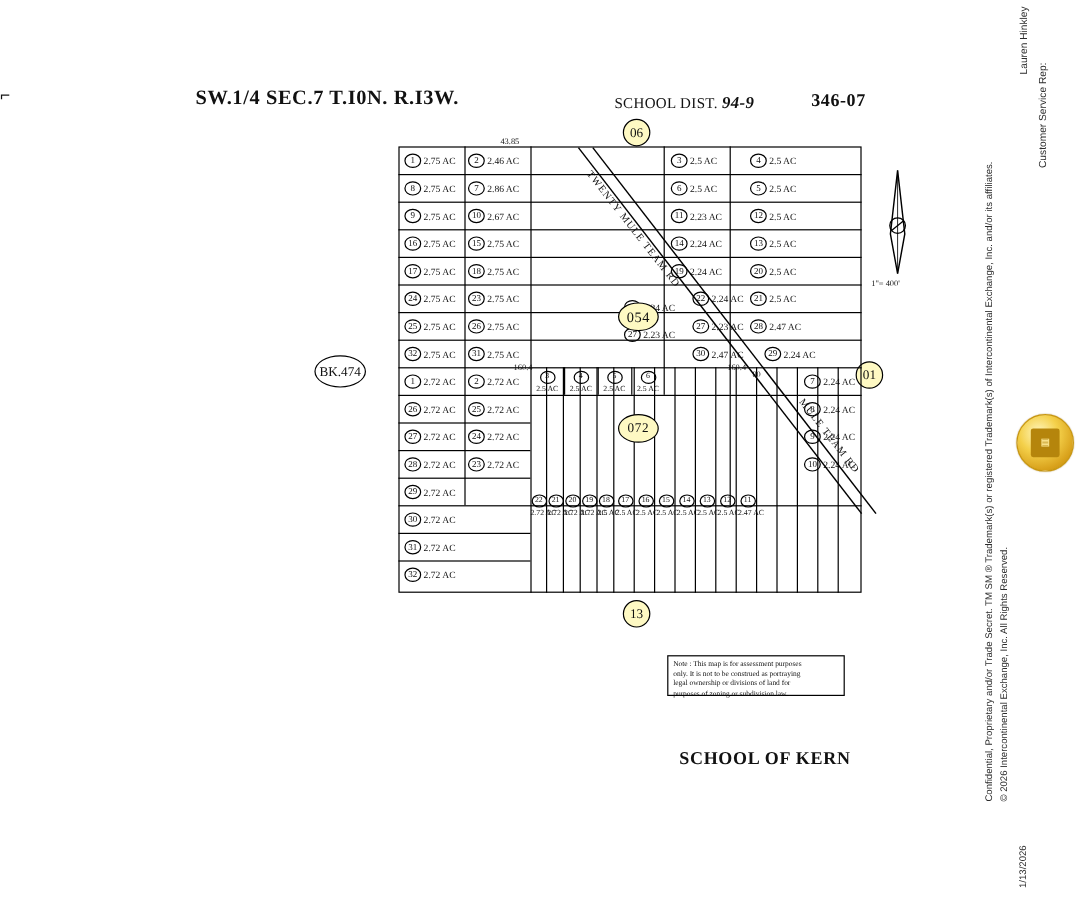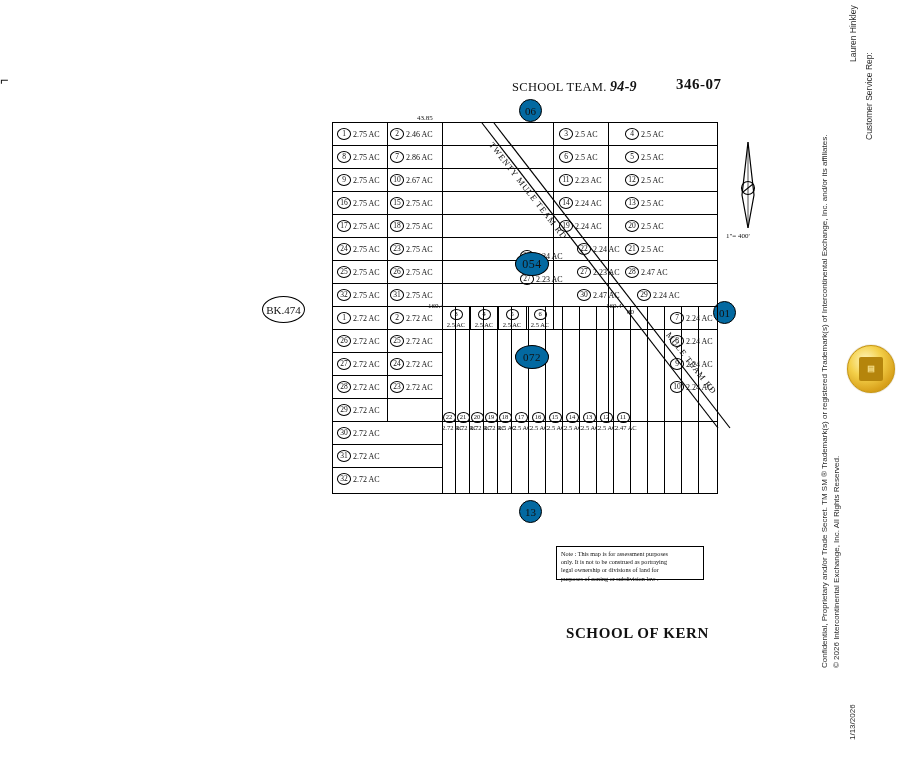--- a/index.html
+++ b/index.html
@@ -25,21 +25,21 @@
   .map-no-top{
     position:absolute;left:676px;top:76px;
     font-family:"Liberation Serif", serif;
     font-weight:bold;font-size:15px;letter-spacing:.5px;
   }
 
   
   .circ{
     position:absolute;border:1.3px solid #000;border-radius:50%;
     display:flex;align-items:center;justify-content:center;
-    font-family:"Liberation Serif", serif;font-size:11px;background:#0369a1;
+    font-family:"Liberation Serif", serif;font-size:11px;background:#fef9c3;
   }
   .circ-06{left:519px;top:99px;width:21px;height:21px;}
   .circ-13{left:519px;top:500px;width:21px;height:21px;}
   .circ-01{left:713px;top:301px;width:21px;height:21px;}
   .circ-071{left:515px;top:252px;width:32px;height:22px;border-radius:50%;font-size:12px;letter-spacing:.5px;}
   .circ-072{left:515px;top:345px;width:32px;height:22px;border-radius:50%;font-size:11px;letter-spacing:.5px;}
   .bk-474{
     position:absolute;left:262px;top:296px;width:41px;height:25px;
     border:1.3px solid #000;border-radius:50%;
     display:flex;align-items:center;justify-content:center;
@@ -143,23 +143,24 @@
     font-family:"Liberation Serif", serif;font-size:15px;font-weight:bold;
   }
 </style>
 </head>
 <body>
 
 <div class="map-root">
 
   <div class="corner-mark">⌐</div>
 
+  <div class="hdr-title">SW.1/4 SEC.7 T.I0N. R.I3W.</div>
 
   <div class="school-dist">
-    <span>SCHOOL TEAM.</span>
+    <span>SCHOOL DIST.</span>
     <span class="num">94-9</span>
   </div>
 
   <div class="map-no-top">346-07</div>
 
   <div class="circ circ-06">06</div>
   <div class="circ circ-13">13</div>
   <div class="circ circ-01">01</div>
   <div class="bk-474">BK.474</div>
 

